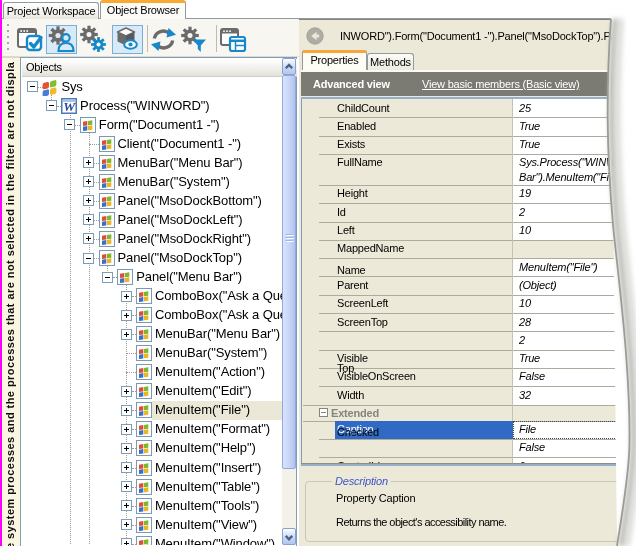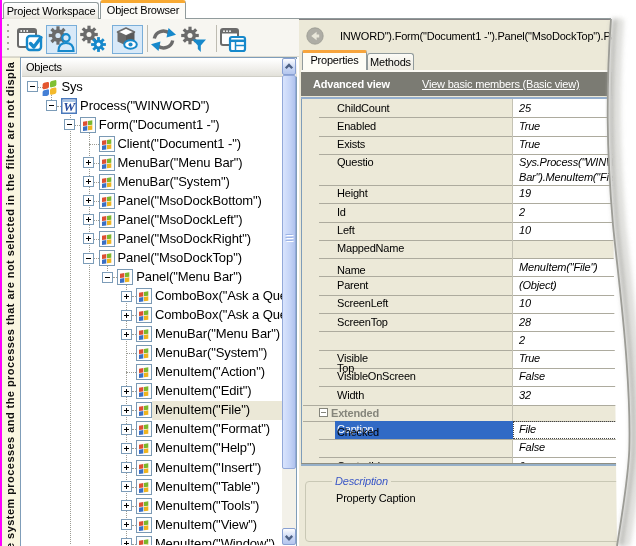--- a/index.html
+++ b/index.html
@@ -212,21 +212,21 @@
  <div class="gsep" style="top:321.5px;left:1px;width:334px;"></div>
  <div class="gsep" style="top:339.8px;"></div>
  <div class="gsep" style="top:358.1px;"></div>
  <div class="abs" style="left:210px;top:0;width:1px;height:365px;background:#c4c2b4;"></div>
  <div class="gname" style="top:2.5px;">ChildCount</div>
       <div class="gval" style="top:2.5px;">25</div>
  <div class="gname" style="top:20.8px;">Enabled</div>
       <div class="gval" style="top:20.8px;">True</div>
  <div class="gname" style="top:39.1px;">Exists</div>
       <div class="gval" style="top:39.1px;">True</div>
- <div class="gname" style="top:57.4px;">Questio</div>
+ <div class="gname" style="top:57.4px;">FullName</div>
       <div class="gval" style="top:57.4px;">Sys.Process("WINWORD").Form</div>
  <div class="gval" style="top:71.9px;">Bar").MenuItem("File")</div>
  <div class="gname" style="top:88.4px;">Height</div>
       <div class="gval" style="top:88.4px;">19</div>
  <div class="gname" style="top:106.7px;">Id</div>
       <div class="gval" style="top:106.7px;">2</div>
  <div class="gname" style="top:125px;">Left</div>
       <div class="gval" style="top:125px;">10</div>
  <div class="gname" style="top:143.3px;">MappedName</div>
  <div class="gname" style="top:165px;">Name</div>
@@ -257,20 +257,21 @@
  <div class="gname" style="top:327px;">Checked</div>
       <div class="gval" style="top:342.3px;">False</div>
  <div class="gname" style="top:360.6px;">ControlId</div>
       <div class="gval" style="top:360.6px;">0</div>
 </div>
 <div class="abs" id="gridbot1"></div>
 <div class="abs" id="gridbot2"></div>
 <div class="abs" id="descbox"></div>
 <div class="txt" id="desclabel">Description</div>
 <div class="txt" style="left:336px;top:491px;">Property Caption</div>
+<div class="txt" style="left:336px;top:515px;letter-spacing:-0.55px;">Returns the object's accessibility name.</div>
 
 <div class="abs" id="strip"></div>
     <div id="striptext">e system processes and the processes that are not selected in the filter are not displa</div>
 
 <div class="abs" id="tree">
 <div id="thead">Objects</div>
 <div class="abs" id="treebody" style="left:0;top:18px;width:261px;height:469px;overflow:hidden;">
         <div class="abs" style="left:0;top:0;width:261px;height:469px;">
 <div class="abs" style="left:131px;top:325.2px;width:131px;height:18.5px;background:#ebe8d7;"></div>
 <div class="vline" style="left:30.2px;top:16.5px;height:13px;"></div>

